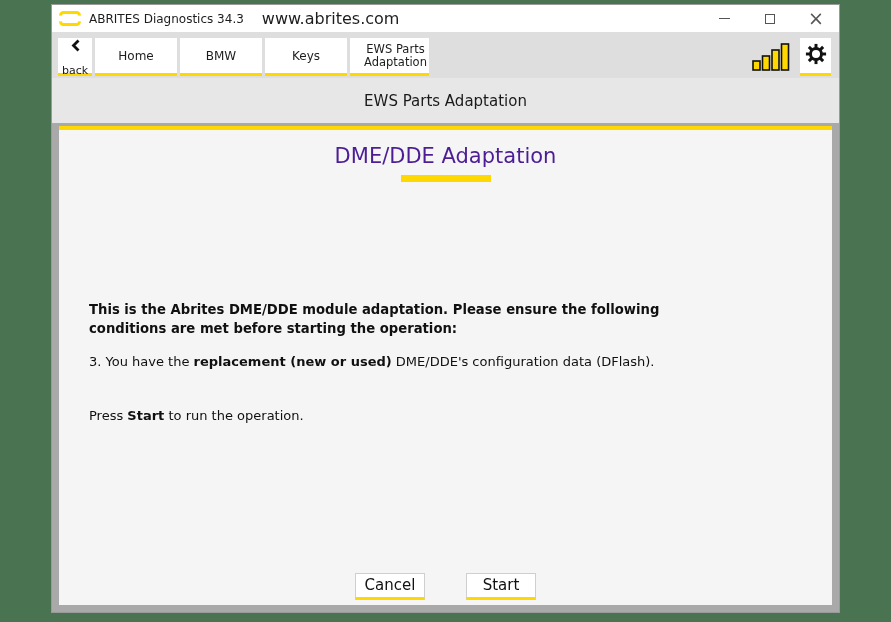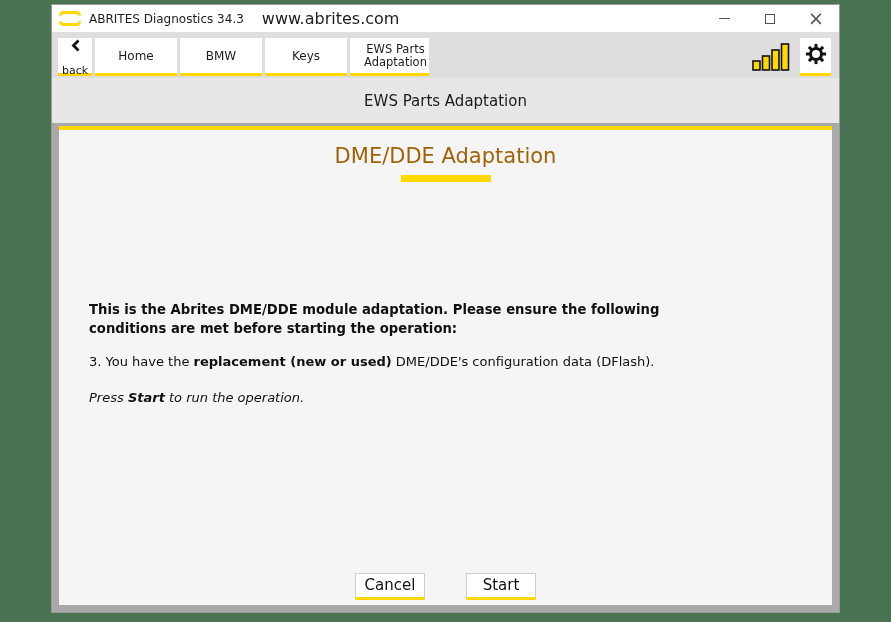--- a/index.html
+++ b/index.html
@@ -59,27 +59,27 @@
   }
   
   .content-frame {
     flex:1 1 auto; background:#a9a9a9; padding:3px 7px 7px 7px; display:flex;
   }
   .panel {
     position:relative; flex:1 1 auto; background:#f5f5f5;
     border-top:4px solid #ffd800; overflow:hidden;
   }
   .panel-title {
-    margin-top:14px; text-align:center; font-size:21px; font-weight:400; color:#a16207;
+    margin-top:14px; text-align:center; font-size:21px; font-weight:400; color:#4c1d95;
   }
   .title-underline { width:90px; height:7px; background:#ffd800; margin:7px auto 0 auto; }
   .body-text { padding:0 60px 0 30px; font-size:13px; color:#101010; }
   .intro { margin-top:118px; font-weight:bold; font-size:13.2px; line-height:19px; max-width:648px; }
   .cond-list { margin-top:15px; line-height:18.5px; }
-  .press-line { margin-top:18px;font-style:italic; }
+  .press-line { margin-top:36px; }
   .b { font-weight:bold; }
   .btn-row {
     position:absolute; left:0; right:0; bottom:5px;
     display:flex; justify-content:center; gap:41px;
   }
   .dlg-btn {
     width:70px; height:27px; background:#ffffff;
     border:1px solid #cfcfcf; border-bottom:3px solid #ffd800;
     font-size:15px; color:#111; font-family:inherit; cursor:default;
     display:flex; align-items:center; justify-content:center; padding-bottom:2px;

